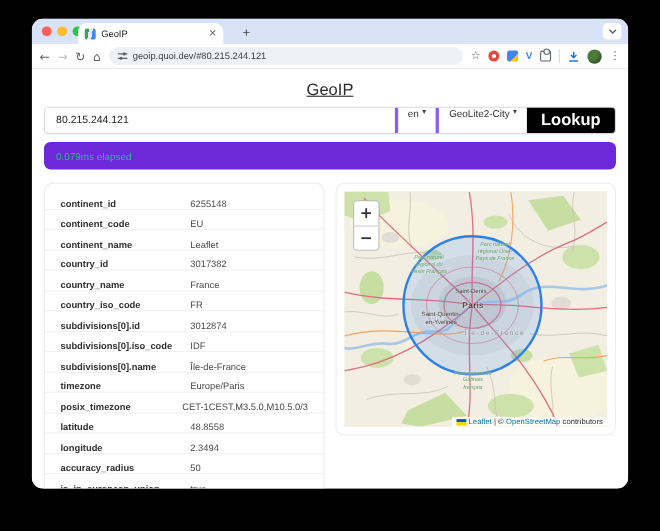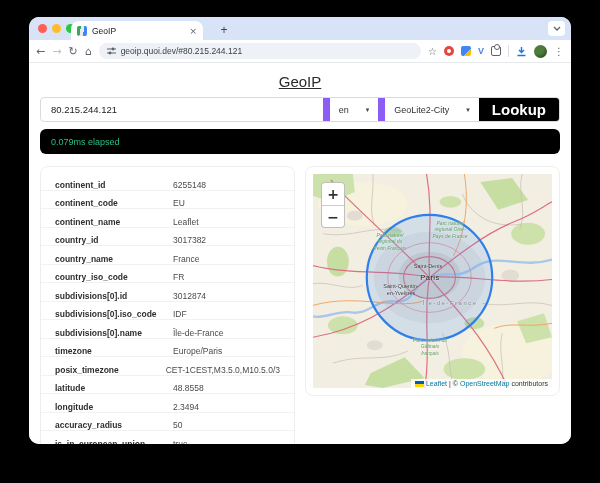--- a/index.html
+++ b/index.html
@@ -51,26 +51,26 @@
   .kebab { font-size:10px; color:#5f6368; font-family:"DejaVu Sans",sans-serif; }
 
   
   .content { position:relative; height:381px; background:#fff; overflow:hidden; }
   .page-title { display:block; margin:10px auto 0; width:max-content; font-size:15px; font-weight:500;
                 color:#2b2b2b; text-decoration:underline; }
   .searchrow { margin:7px 11px 0; height:25px; border:1px solid #d8dade; border-radius:4px;
                display:flex; align-items:stretch; background:#fff; }
   .searchrow input { flex:1; border:none; outline:none; padding:0 10px; font-size:9.5px; color:#222;
                      font-family:"Liberation Sans",sans-serif; background:transparent; min-width:0; }
-  .selbox { display:flex; align-items:center; gap:17px; padding:0 9px; font-size:9px; color:#333;
-            border-left:7px solid #8b5cf6; white-space:nowrap; }
+  .selbox { display:flex; gap:3px; padding:0 9px; font-size:9px; color:#333;
+            border-left:3px solid #8b5cf6; white-space:nowrap; }
   .caret { font-size:7px; color:#444; font-family:"DejaVu Sans",sans-serif; }
   .lookup { border:none; background:#000000; color:#fff; font-size:15px; font-weight:bold;
             padding:0 13px; border-radius:0 3px 3px 0; font-family:Liberation Sans, sans-serif; }
-  .status { margin:7px 11px 0; height:25px; background:#000000; border-radius:6px;
+  .status { margin:7px 11px 0; height:25px; background:#6d28d9; border-radius:6px;
             display:flex; align-items:center; padding:0 11px; font-size:9px; color:#25c183; }
 
   .main { display:flex; gap:10px; margin:12px 11px 0; align-items:flex-start; }
 
   
   .card-table { width:255px; border:1px solid #ededed; border-radius:8px; background:#fff;
                 padding:4px 0; height:292px; overflow:hidden; }
   .row { display:flex; align-items:flex-end; height:18.5px; padding:0 14px; }
   .row + .row { border-top:1px solid #f2f2f2; }
   .row .k { width:118px; font-size:8.5px; font-weight:bold; color:#2f2f2f; white-space:nowrap; }

